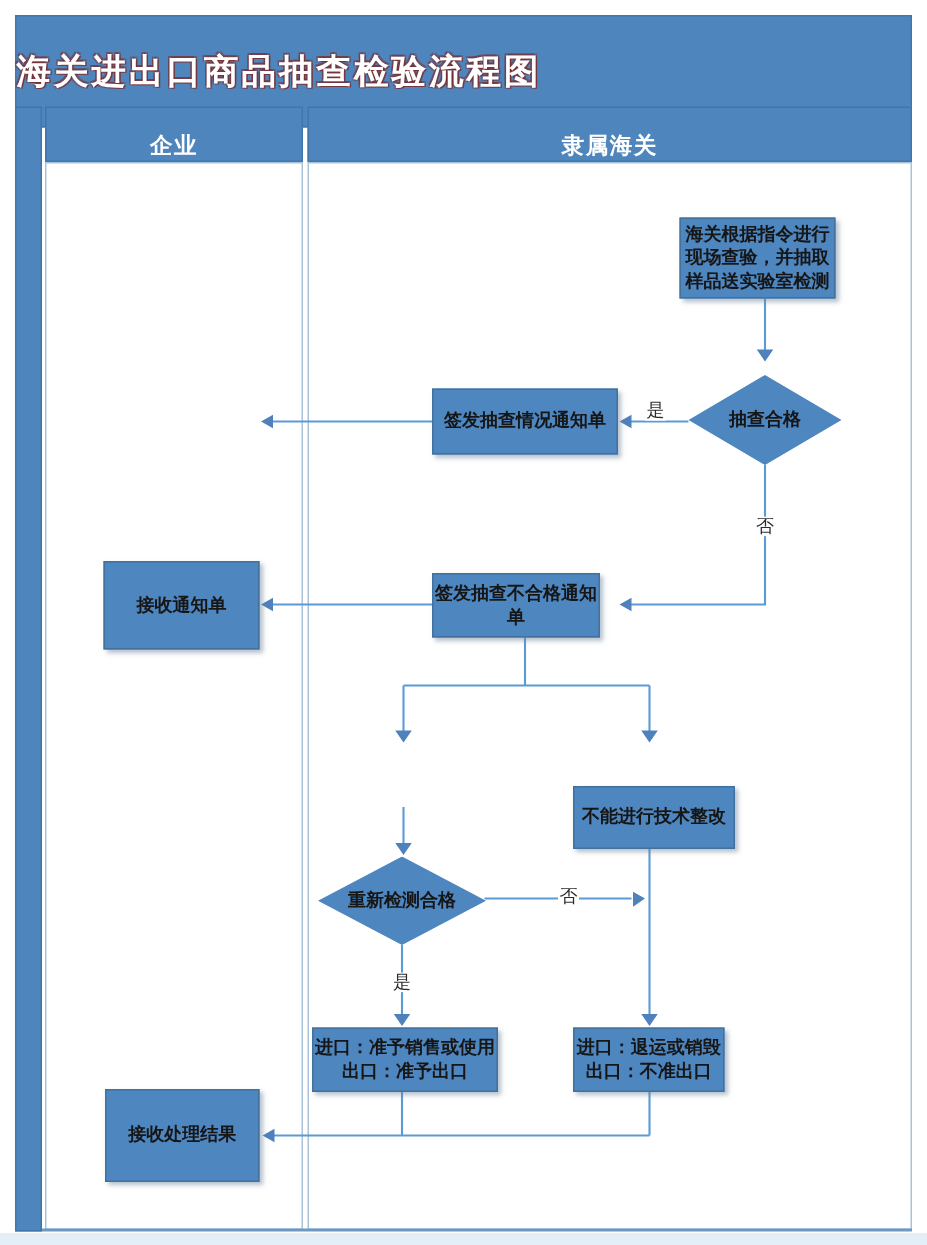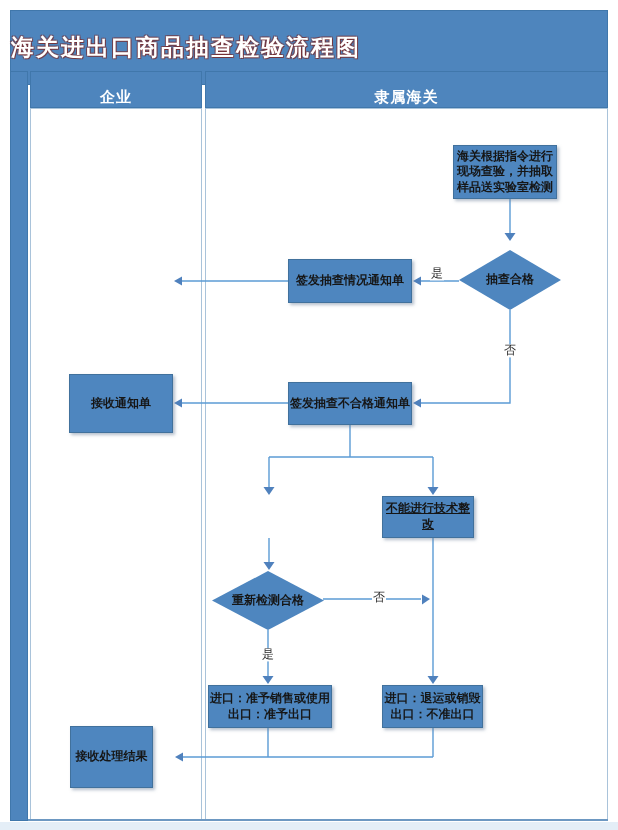--- a/index.html
+++ b/index.html
@@ -25,28 +25,28 @@
   .connectors polygon{fill:#4f81bd;stroke:none;}
 
   
   .node{position:absolute;z-index:2;background:#4e86bf;border:1px solid #41719c;box-sizing:border-box;box-shadow:2px 2px 3px rgba(110,130,155,.5);color:#161616;font-size:12px;font-weight:bold;line-height:1.3;display:flex;align-items:center;justify-content:center;text-align:center;white-space:pre-line;}
   .diamond{clip-path:polygon(50% 0,100% 50%,50% 100%,0 50%);border:none;box-shadow:none;}
 
   .n-inspect{left:442px;top:145px;width:104px;height:54px;margin-left:11px;}
   .n-check{left:459px;top:250px;width:102px;height:60px;}
   .n-issue{left:288px;top:259px;width:124px;height:44px;}
   .n-receive-ok{left:68px;top:250px;width:105px;height:62px;}
-  .n-issue-fail{left:288px;top:382px;width:124px;height:43px;}
+  .n-issue-fail{left:288px;top:382px;width:112px;height:43px;}
   .n-receive-notice{left:69px;top:374px;width:104px;height:59px;}
   .n-supervise{left:218px;top:496px;width:103px;height:42px;}
-  .n-cannot{left:382px;top:496px;width:92px;height:42px;text-decoration:underline;}
+  .n-cannot{left:382px;top:524px;width:108px;height:42px;}
   .n-recheck{left:212px;top:571px;width:112px;height:59px;}
   .n-result-pass{left:208px;top:685px;width:124px;height:43px;}
   .n-result-fail{left:382px;top:685px;width:101px;height:43px;}
-  .n-receive-result{left:70px;top:726px;width:83px;height:62px;}
+  .n-receive-result{left:70px;top:726px;width:103px;height:62px;}
 
   
   .edge-label{position:absolute;z-index:3;transform:translate(-50%,-50%);font-size:12px;color:#2b2b2b;background:#ffffff;padding:0 1px;line-height:1.1;}
   .l-yes1{left:437px;top:274px;}
   .l-no1{left:510px;top:351px;}
   .l-no2{left:379px;top:598px;}
   .l-yes2{left:268px;top:655px;}
 </style>
 </head>
 <body>

